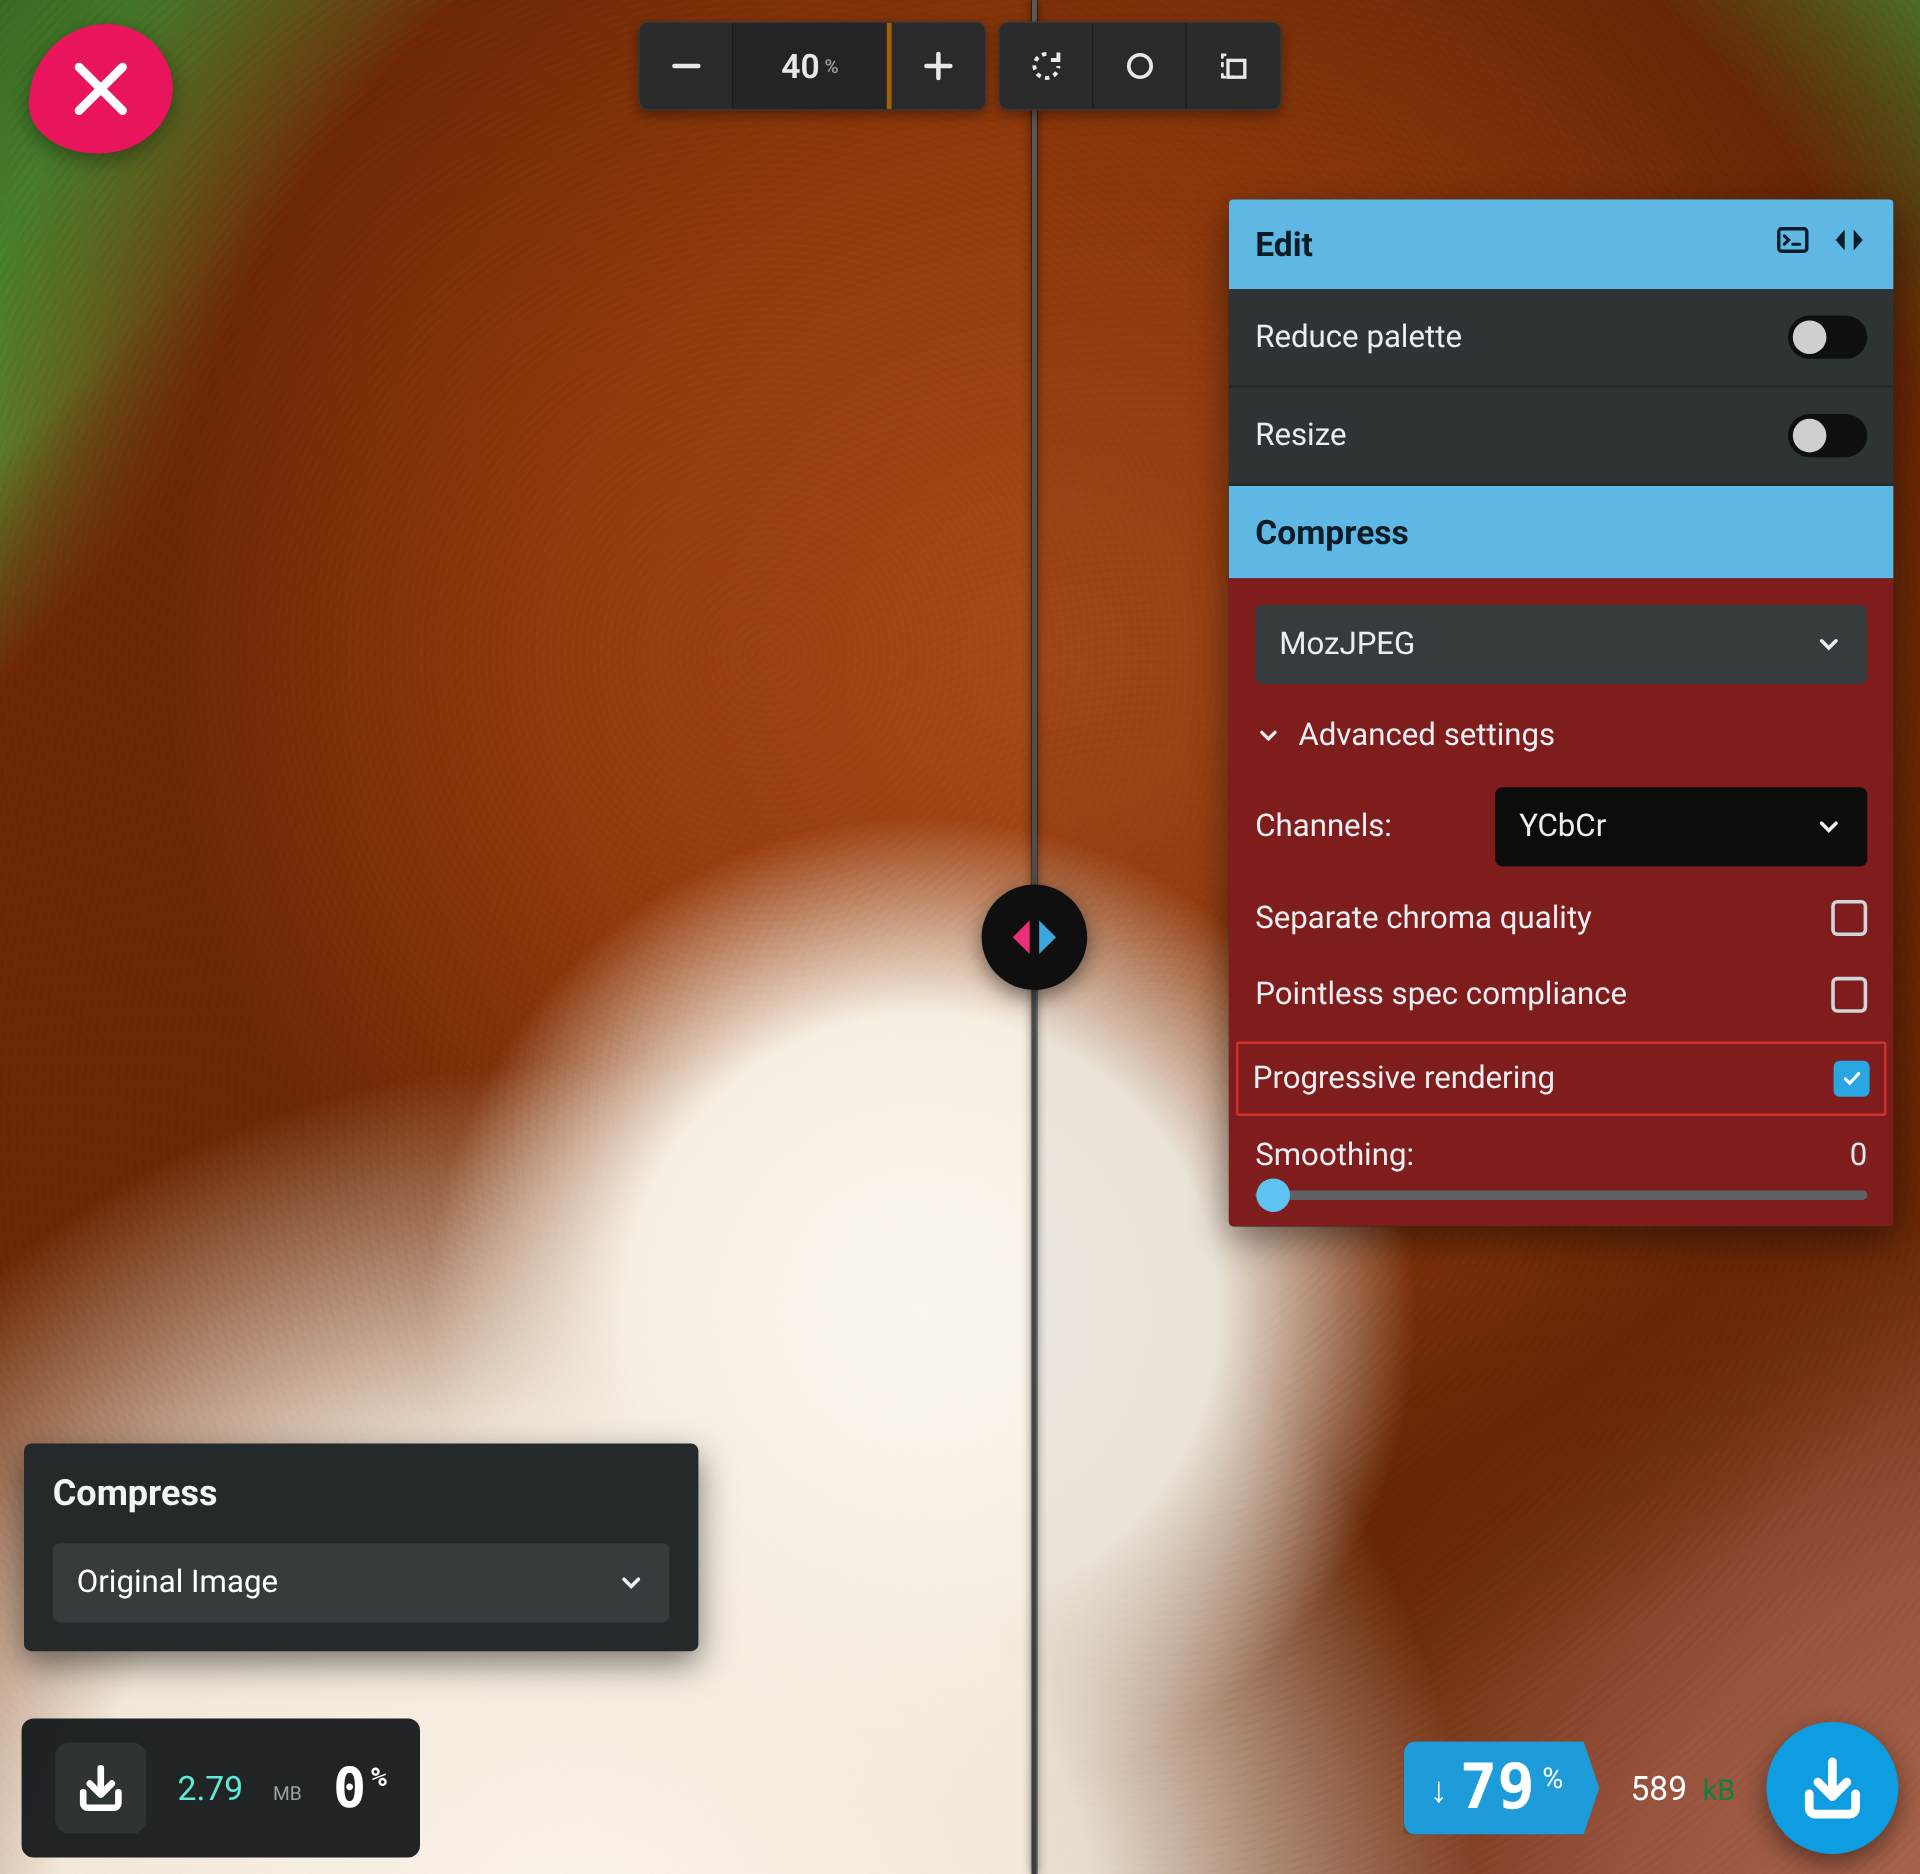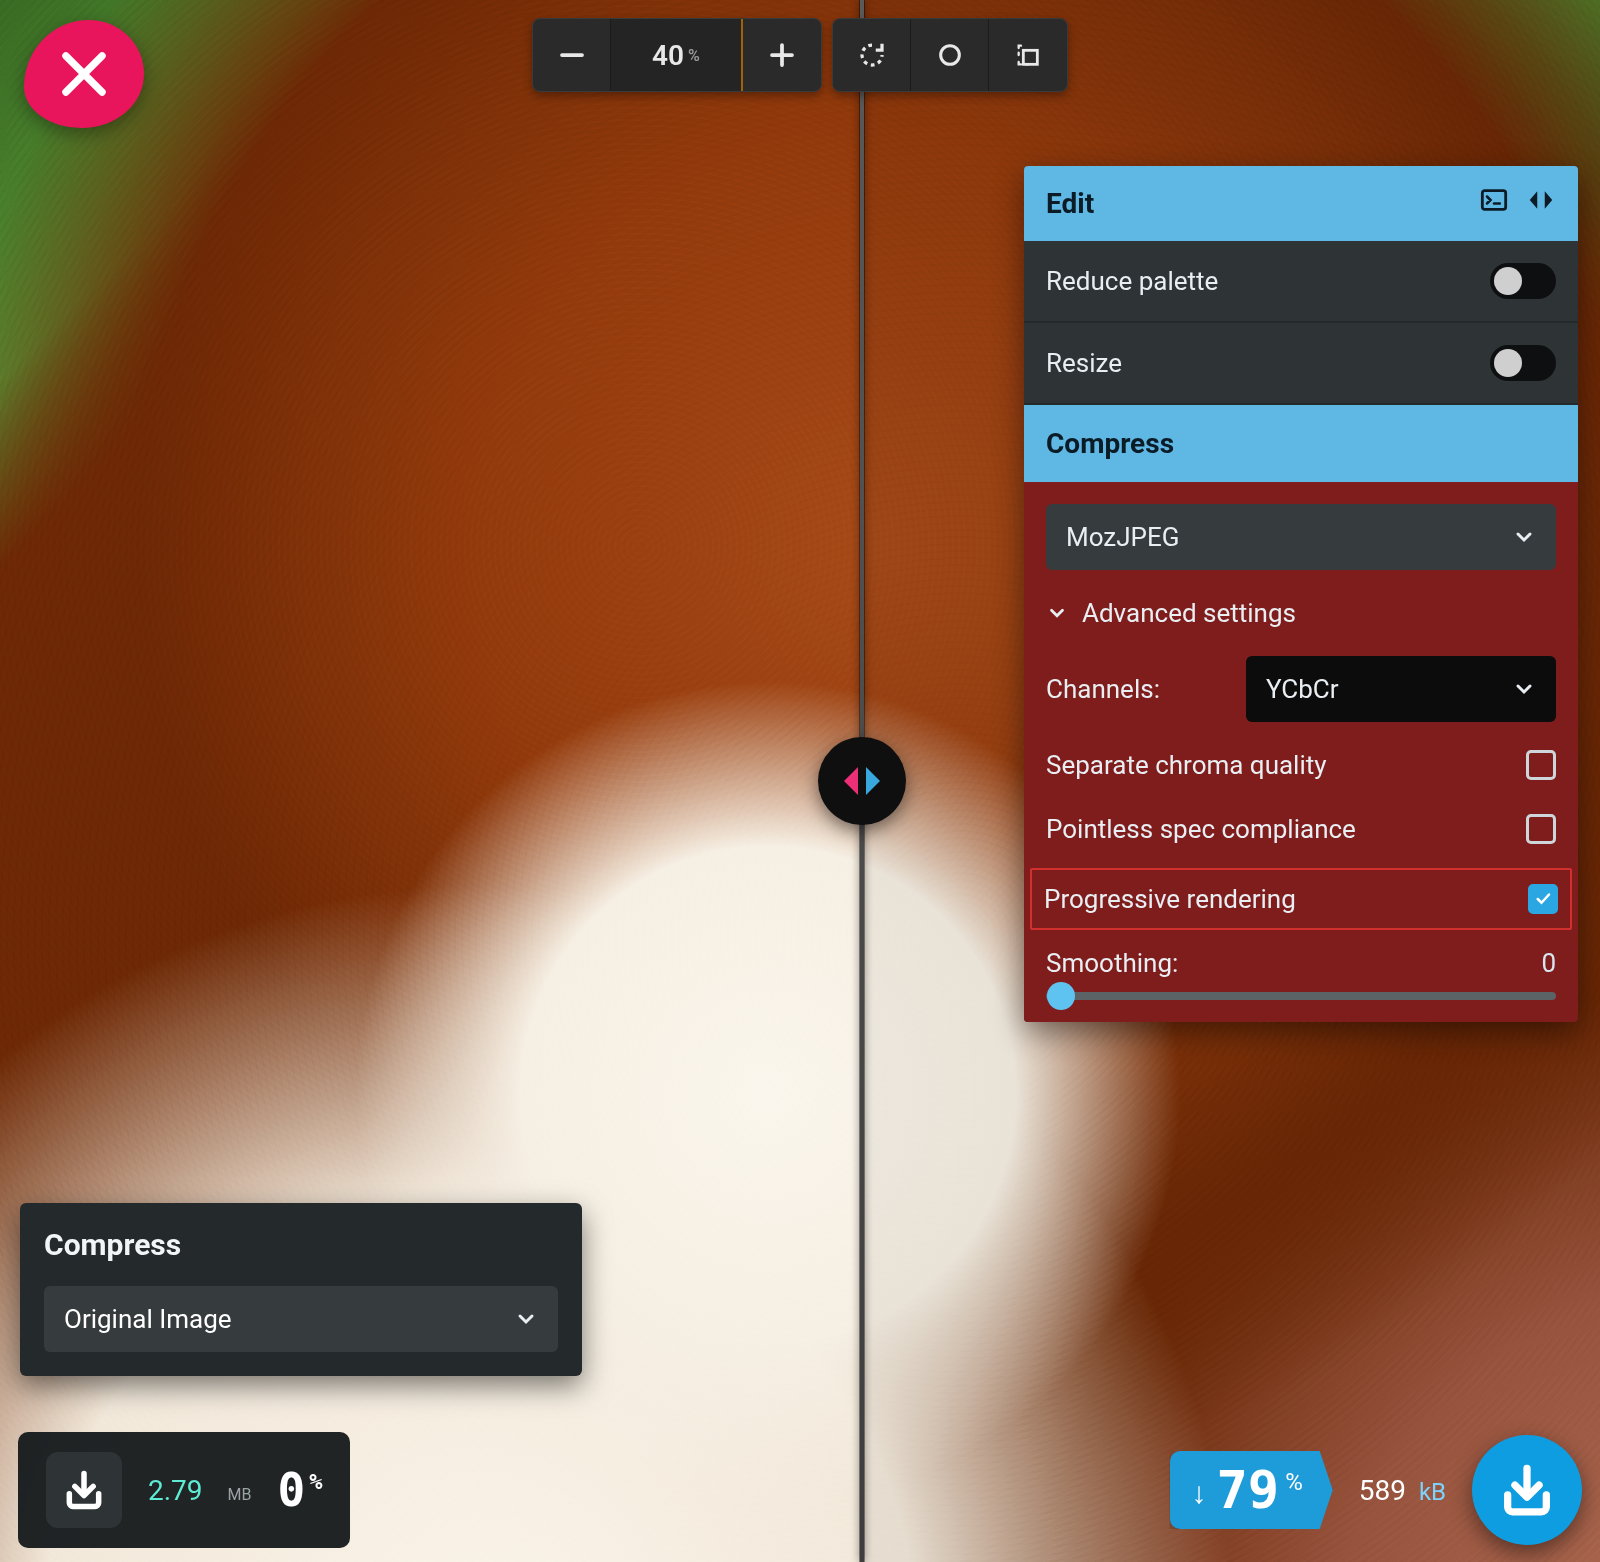--- a/index.html
+++ b/index.html
@@ -117,21 +117,21 @@
     background:transparent;
     border:none;
     border-right:1px solid #1b1b1c;
     cursor:pointer;
     font-size:30px;
   }
   .tb-group .tb-btn:last-child { border-right:none; }
   .tb-zoom-val {
     display:flex;align-items:baseline;justify-content:center;
     width:132px; height:72px;
-    border-right:2px solid #a16207;
+    border-right:4px solid #a16207;
     background:#242425;
     font-weight:600;
   }
   .tb-zoom-val .num { font-size:28px; color:#e8e8e8; }
   .tb-zoom-val .unit { font-size:16px; color:#9a9a9a; margin-left:4px; }
 
   
   .right-panel {
     position: absolute;
     top: 166px;
@@ -337,21 +337,21 @@
     border-radius:10px 0 0 10px;
     clip-path: polygon(0 0, 92% 0, 100% 50%, 92% 100%, 0 100%);
     gap:6px;
     box-shadow: 0 6px 18px rgba(0,0,0,.35);
   }
   .ratio-badge .arrow { font-size:30px; margin-right:4px; transform: translateY(2px); }
   .ratio-badge .big { font-family: ui-monospace, SFMono-Regular, Menlo, Consolas, monospace; font-size:52px; font-weight:700; }
   .ratio-badge .sup { font-size:24px; margin-top:-16px; }
 
   .size-right .num { color:#fff; font-size:28px; }
-  .size-right .unit { color:#7dd3fc; margin-left:6px; font-size:24px; }
+  .size-right .unit { color:#15803d; margin-left:6px; font-size:24px; }
 
   .dl-round {
     width:110px; height:110px;
     border-radius:55px;
     background:#0e9de0;
     border:none;
     display:flex; align-items:center; justify-content:center;
     cursor:pointer;
     box-shadow: 0 8px 22px rgba(0,0,0,.45);
   }

